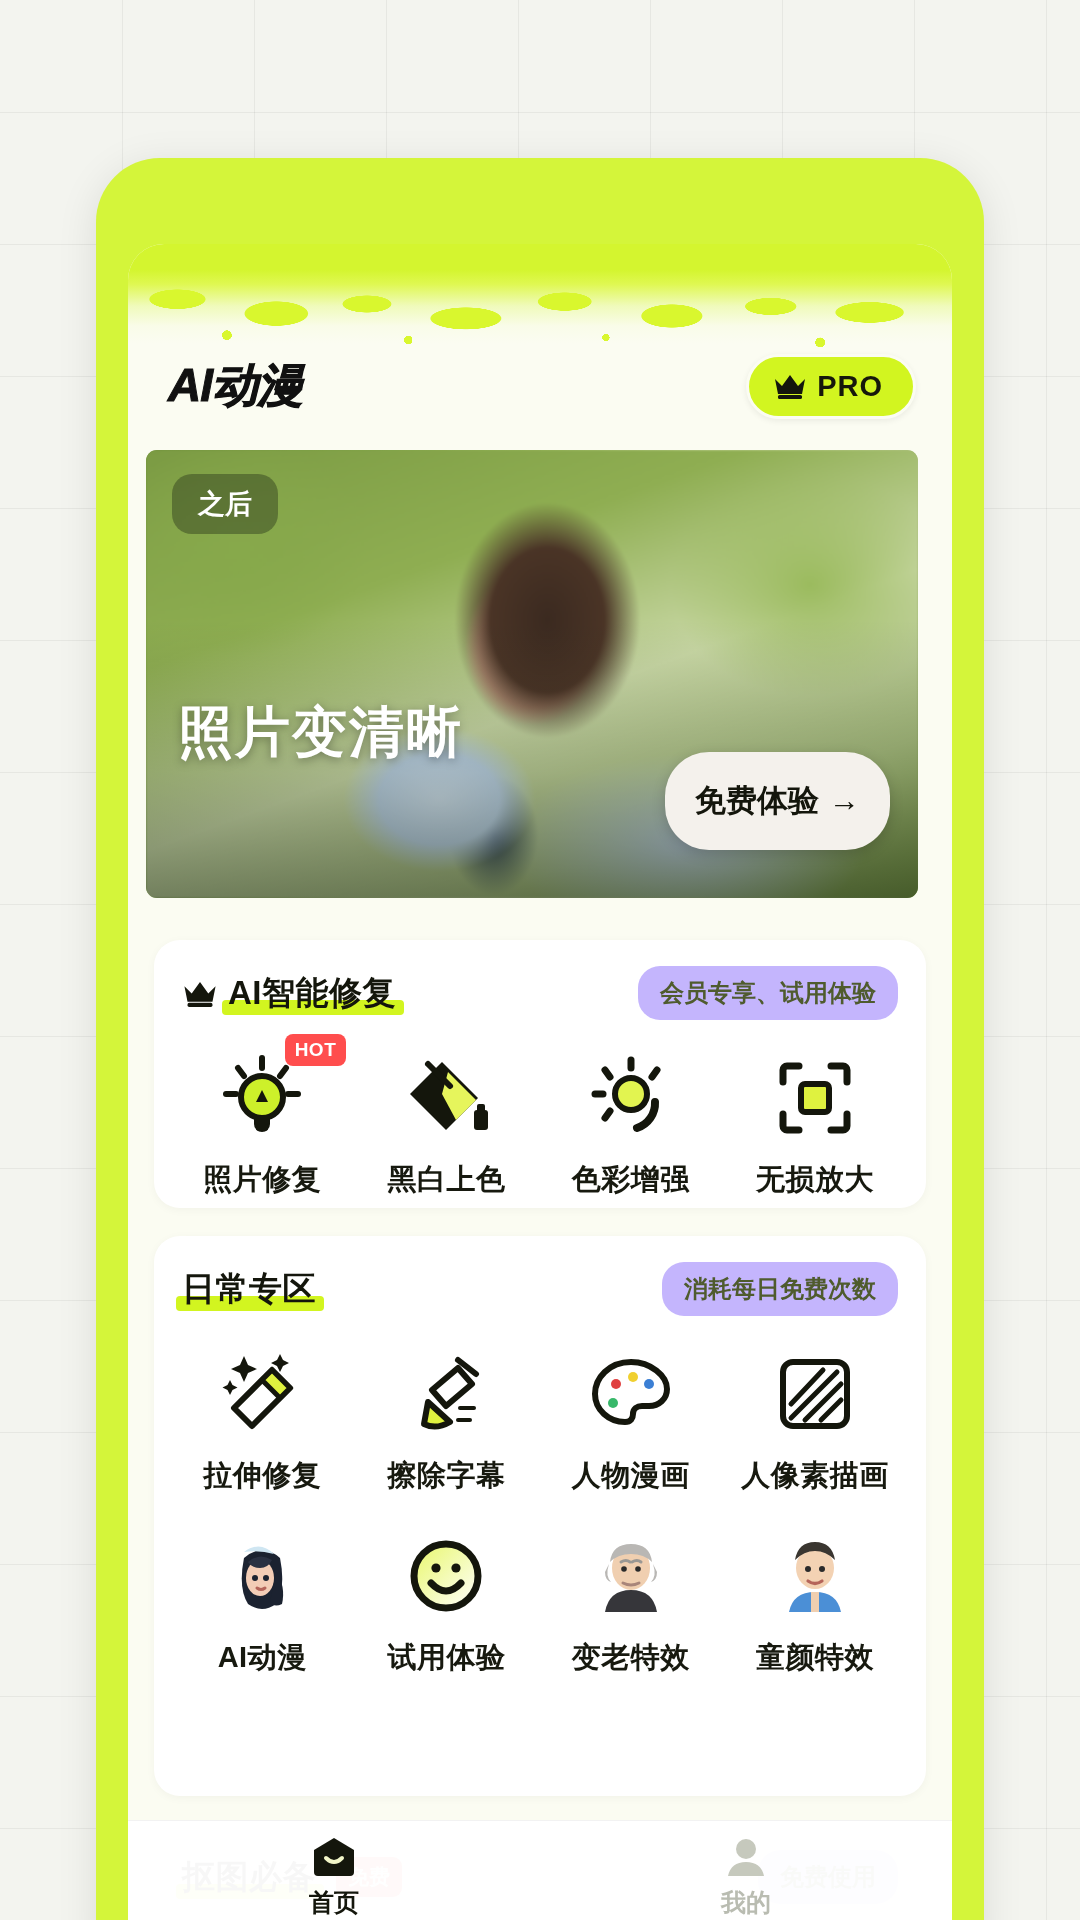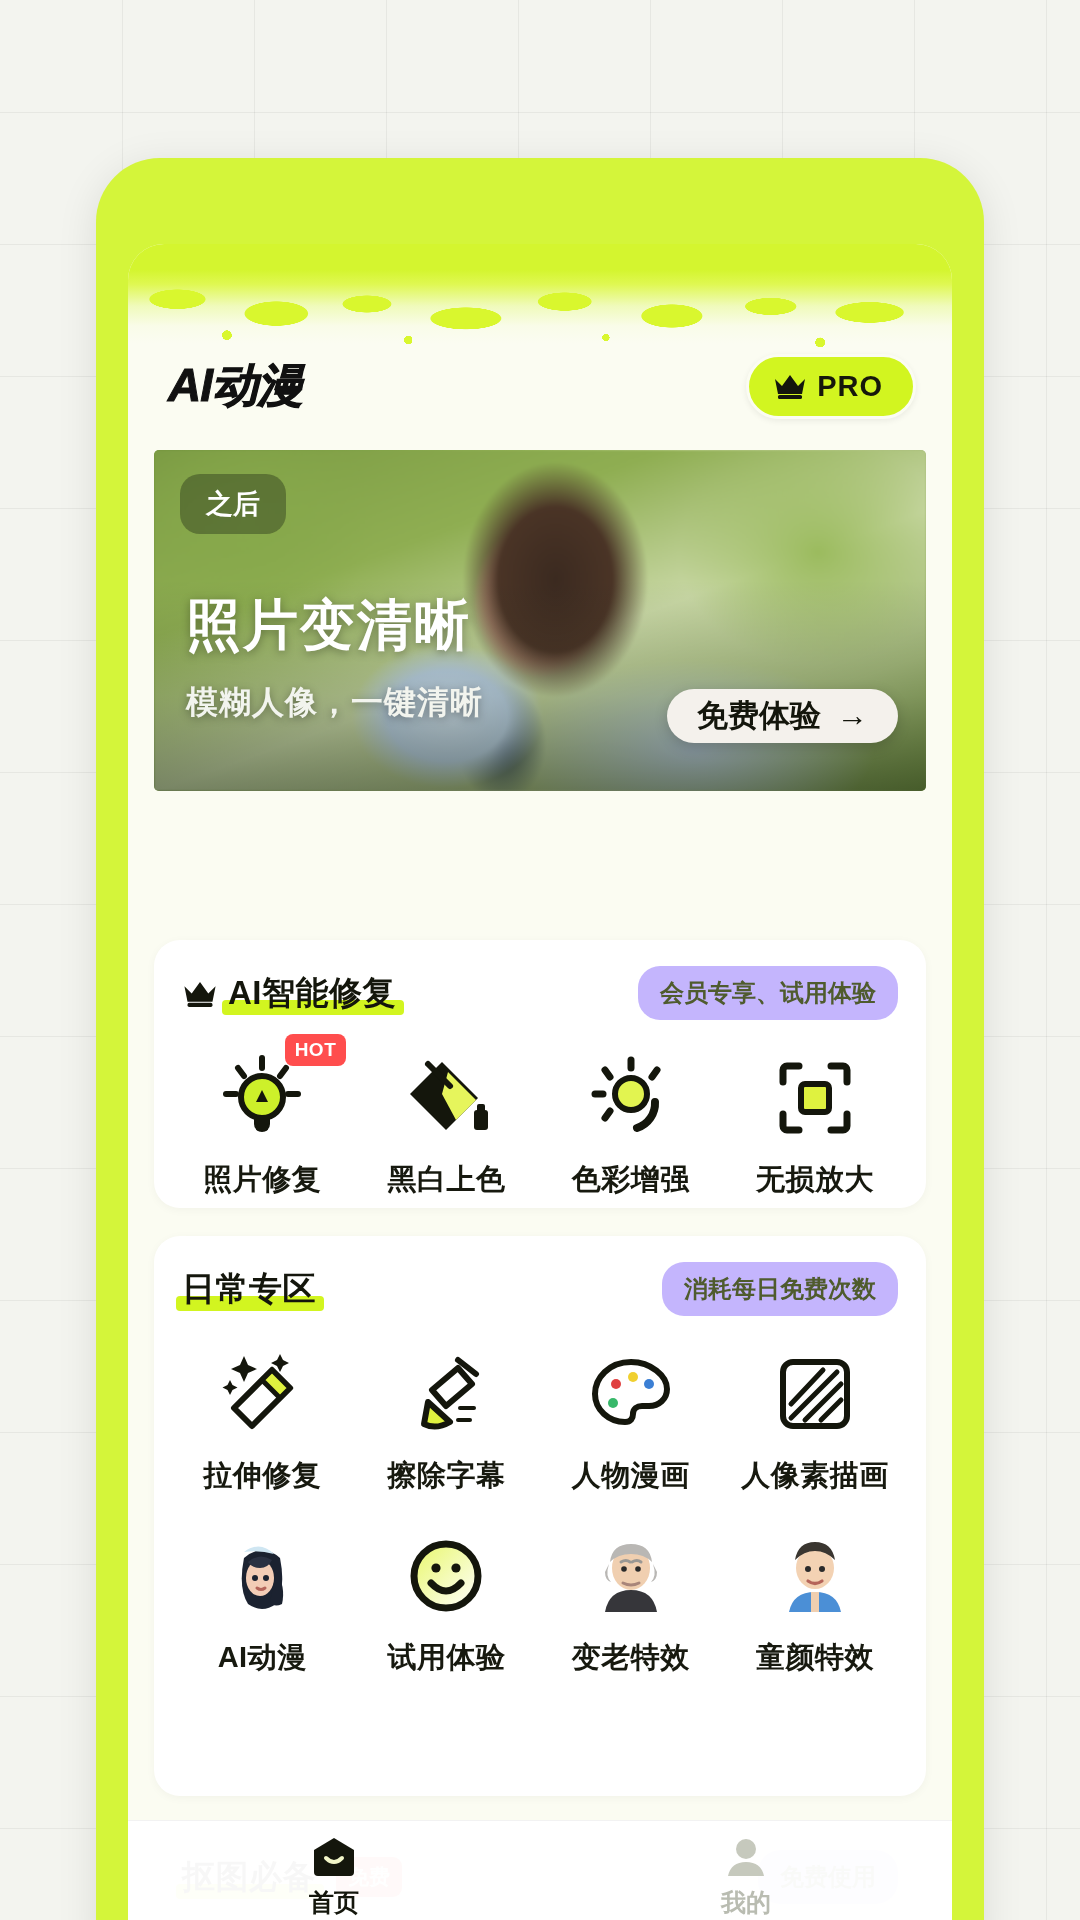--- a/index.html
+++ b/index.html
@@ -107,23 +107,23 @@
     box-shadow: 0 2px 6px rgba(0,0,0,0.07);
   }
   #pro-badge .crown { width: 34px; height: 26px; display:block; }
   #pro-badge .lbl {
     font-size: 29px; font-weight: 800; color: #16180b; letter-spacing: 1px;
   }
 
   
   #hero {
     position: absolute;
-    left: 26px; top: 206px;
-    width: 772px; height: 341px;
-    border-radius: 5px;
+    left: 18px; top: 206px;
+    width: 772px; height: 448px;
+    border-radius: 11px;
     overflow: hidden;
     background: linear-gradient(120deg,#6f8f3a 0%, #7ea246 22%, #9ab85e 38%, #cfdca8 55%, #b9c98d 70%, #7d9a4c 100%);
   }
   #hero-photo {
     position: absolute; inset: 0;
     background:
       radial-gradient(ellipse 150px 190px at 52% 38%, #3b2a20 0%, #4a3426 38%, rgba(74,52,38,0) 62%),
       radial-gradient(ellipse 86px 100px at 50% 44%, #f0c8ac 0%, #e8bb9c 60%, rgba(232,187,156,0) 78%),
       radial-gradient(ellipse 120px 90px at 38% 78%, #cfe0ec 0%, #bcd2e4 50%, rgba(188,210,228,0) 80%),
       radial-gradient(ellipse 60px 80px at 45% 86%, #26374f 0%, rgba(38,55,79,0) 75%),
@@ -153,24 +153,24 @@
     text-shadow: 0 2px 10px rgba(0,0,0,0.35);
   }
   #hero-sub {
     position: absolute; left: 32px; bottom: 66px;
     font-size: 32px; font-weight: 600; color: #f2f4ee;
     letter-spacing: 1px;
     text-shadow: 0 2px 8px rgba(0,0,0,0.35);
   }
   #hero-cta {
     position: absolute; right: 28px; bottom: 48px;
-    display: flex; align-items: center; gap: 16px;
+    display: flex; align-items: center; gap: 10px;
     background: #f4f1ec;
     border-radius: 44px;
-    padding: 6px 30px;
+    padding: 28px 30px;
     box-shadow: 0 4px 14px rgba(0,0,0,0.18);
   }
   #hero-cta .txt { font-size: 31px; font-weight: 800; color: #14160c; }
   #hero-cta .arw { font-size: 31px; font-weight: 700; color: #14160c; }
 
   
   .card {
     position: absolute;
     left: 26px;
     width: 772px;
@@ -274,21 +274,20 @@
         </svg>
         <span class="lbl">PRO</span>
       </div>
     </div>
 
     <div id="hero">
       <div id="hero-photo"></div>
       <div id="hero-scrim"></div>
       <div id="after-chip">之后</div>
       <div id="hero-title">照片变清晰</div>
-      <div id="hero-sub">模糊人像，一键清晰</div>
       <div id="hero-cta">
         <span class="txt">免费体验</span>
         <span class="arw">→</span>
       </div>
     </div>
 
     <div class="card" id="card-ai">
       <div class="sec-head">
         <div class="sec-left">
           <svg class="crown-dark" viewBox="0 0 34 26">

